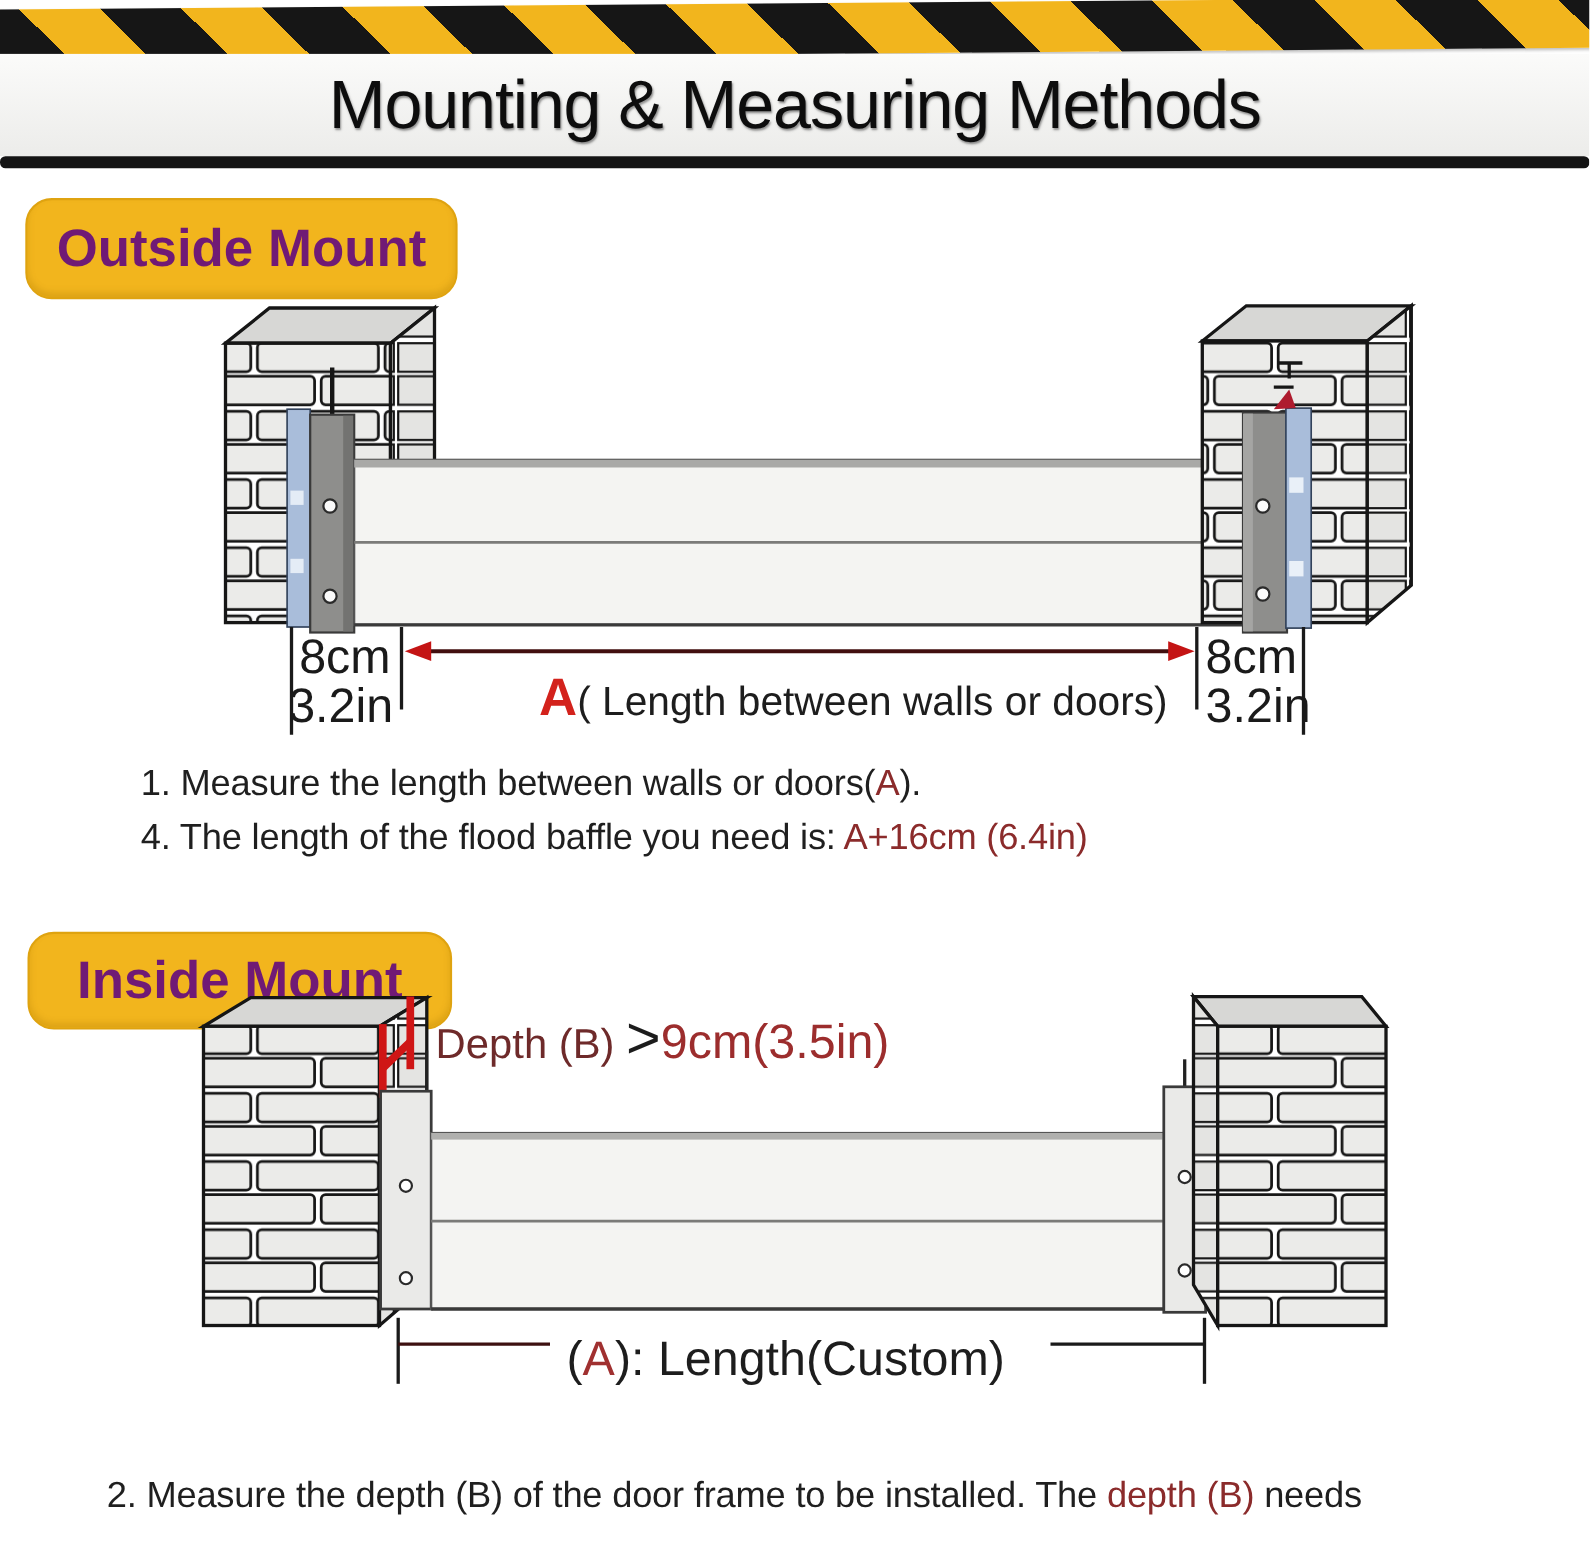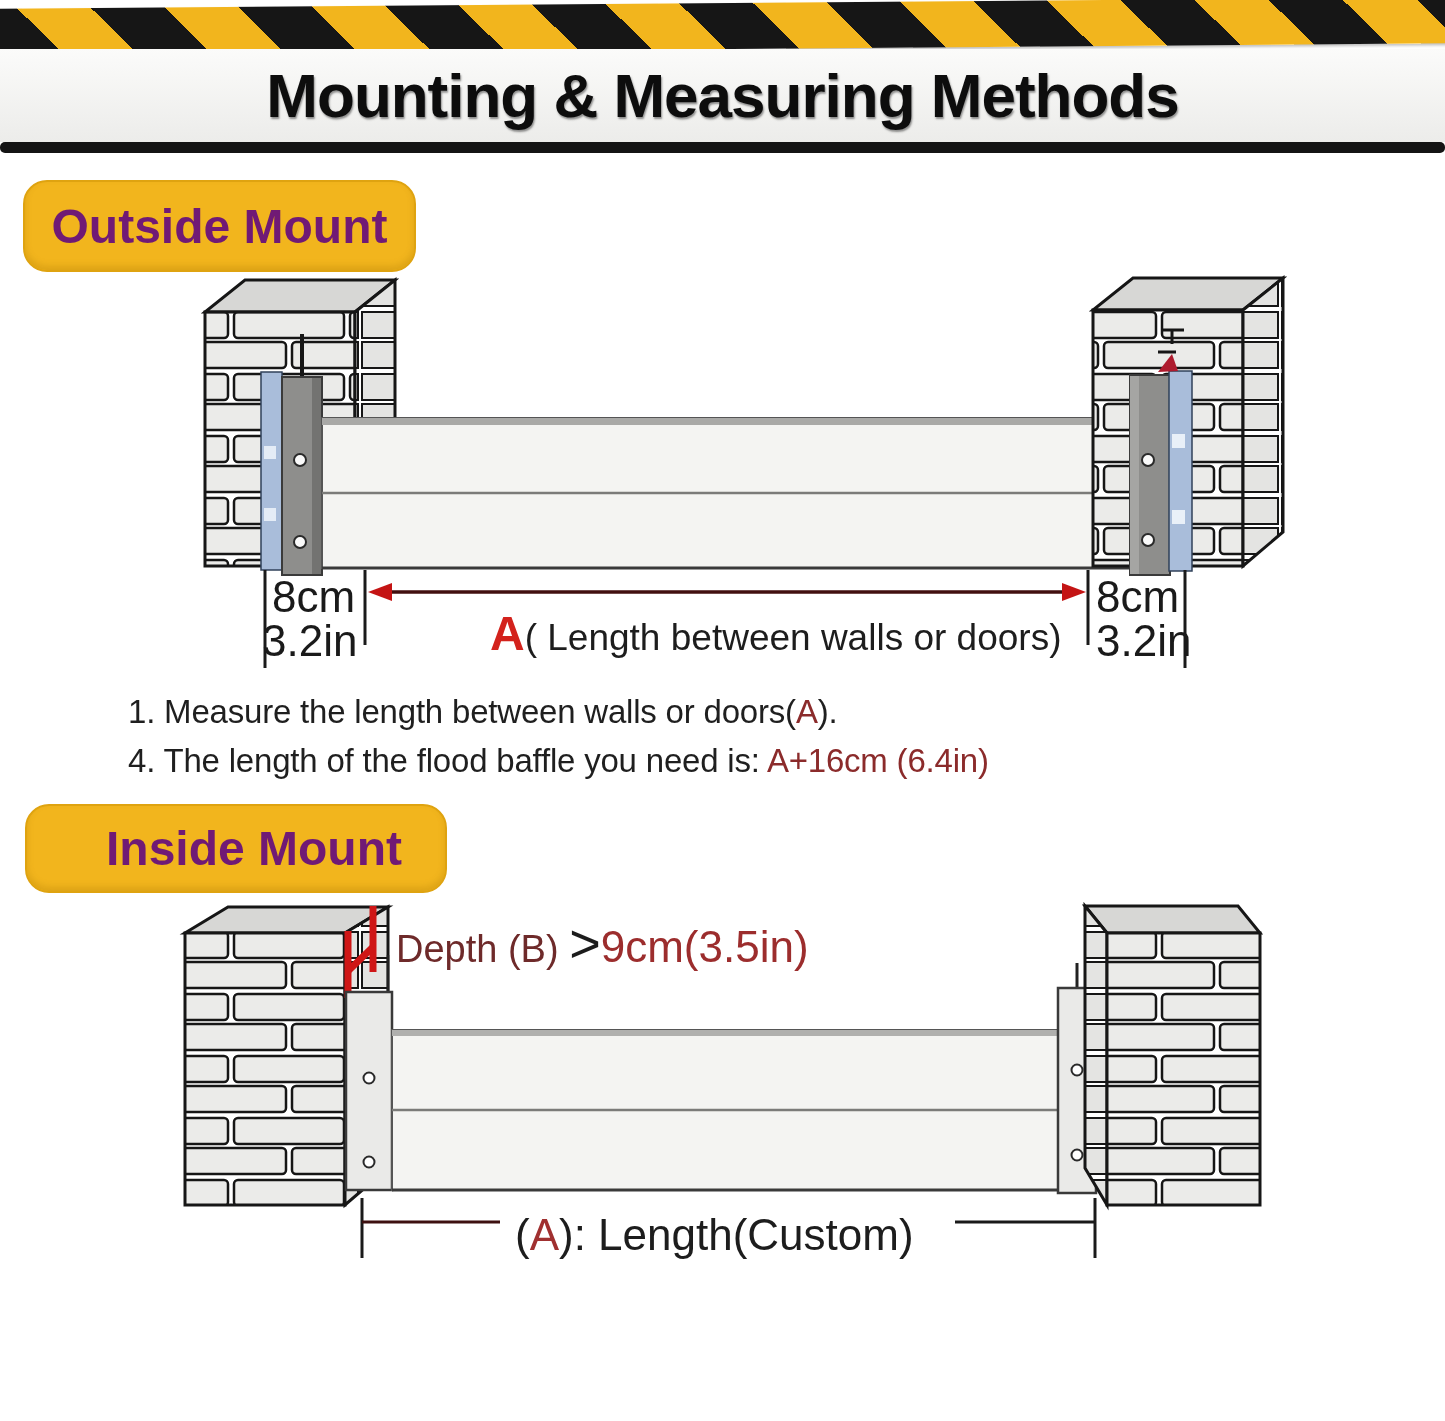--- a/index.html
+++ b/index.html
@@ -13,36 +13,36 @@
     background:repeating-linear-gradient(45deg,#161616 0 52px,#F2B51D 52px 104px);
     transform:rotate(-0.45deg);
     box-shadow:0 2px 3px rgba(0,0,0,.25);
   }
   .title-strip{
     position:absolute; top:49px; left:0; width:1445px; height:93px;
     background:linear-gradient(#fbfbfa,#ececea);
     display:flex; align-items:center; justify-content:center;
   }
   .title-strip h1{
-    margin:0; font-size:62px; font-weight:700; letter-spacing:-1px; color:#0d0d0d;
+    margin:0; font-size:62px; font-weight:400; letter-spacing:-1px; color:#0d0d0d;
     text-shadow:1px 2px 2px rgba(60,60,60,.55);
   }
   .black-bar{
     position:absolute; top:142px; left:0; width:1445px; height:11px;
     background:#141414; border-radius:5px;
   }
   
   .badge{
     position:absolute; background:#F2B51D; border:2px solid #dfa310;
     border-radius:24px; display:flex; align-items:center; justify-content:center;
     font-size:48px; font-weight:600; color:#701a75;
     box-shadow:inset 0 -4px 6px rgba(160,110,0,.25);
   }
   .badge-outside{ left:23px; top:180px; width:389px; height:88px; }
-  .badge-inside{ left:25px; top:804px; width:382px; height:85px;padding-left:36px; }
+  .badge-inside{ left:25px; top:847px; width:382px; height:85px; }
   
   svg{ position:absolute; left:0; display:block; }
   #diagram-outside{ top:262px; }
   #diagram-inside{ top:895px; }
   svg text{ font-family:"Liberation Sans", sans-serif; }
   
   .step{
     position:absolute; margin:0; font-size:33px; color:#1f1f1f;
     white-space:nowrap; letter-spacing:-0.2px;
   }
@@ -217,14 +217,15 @@
       <line x1="1095" y1="1198" x2="1095" y2="1258"></line>
       <line x1="955" y1="1222" x2="1095" y2="1222"></line>
     </g>
     <line x1="362" y1="1222" x2="500" y2="1222" stroke="#3d1010" stroke-width="3"></line>
 
     <text x="515" y="1250">
       <tspan font-size="44" fill="#1d1d1d">(</tspan><tspan font-size="44" fill="#A03030">A</tspan><tspan font-size="44" fill="#1d1d1d">): Length(Custom)</tspan>
     </text>
   </svg>
 
+  <p class="step i-s2"><span>2. Measure the depth (B) of the door frame to be installed. The </span><span class="maroon">depth (B)</span><span> needs</span></p>
 
 </div>
 
 </body></html>

